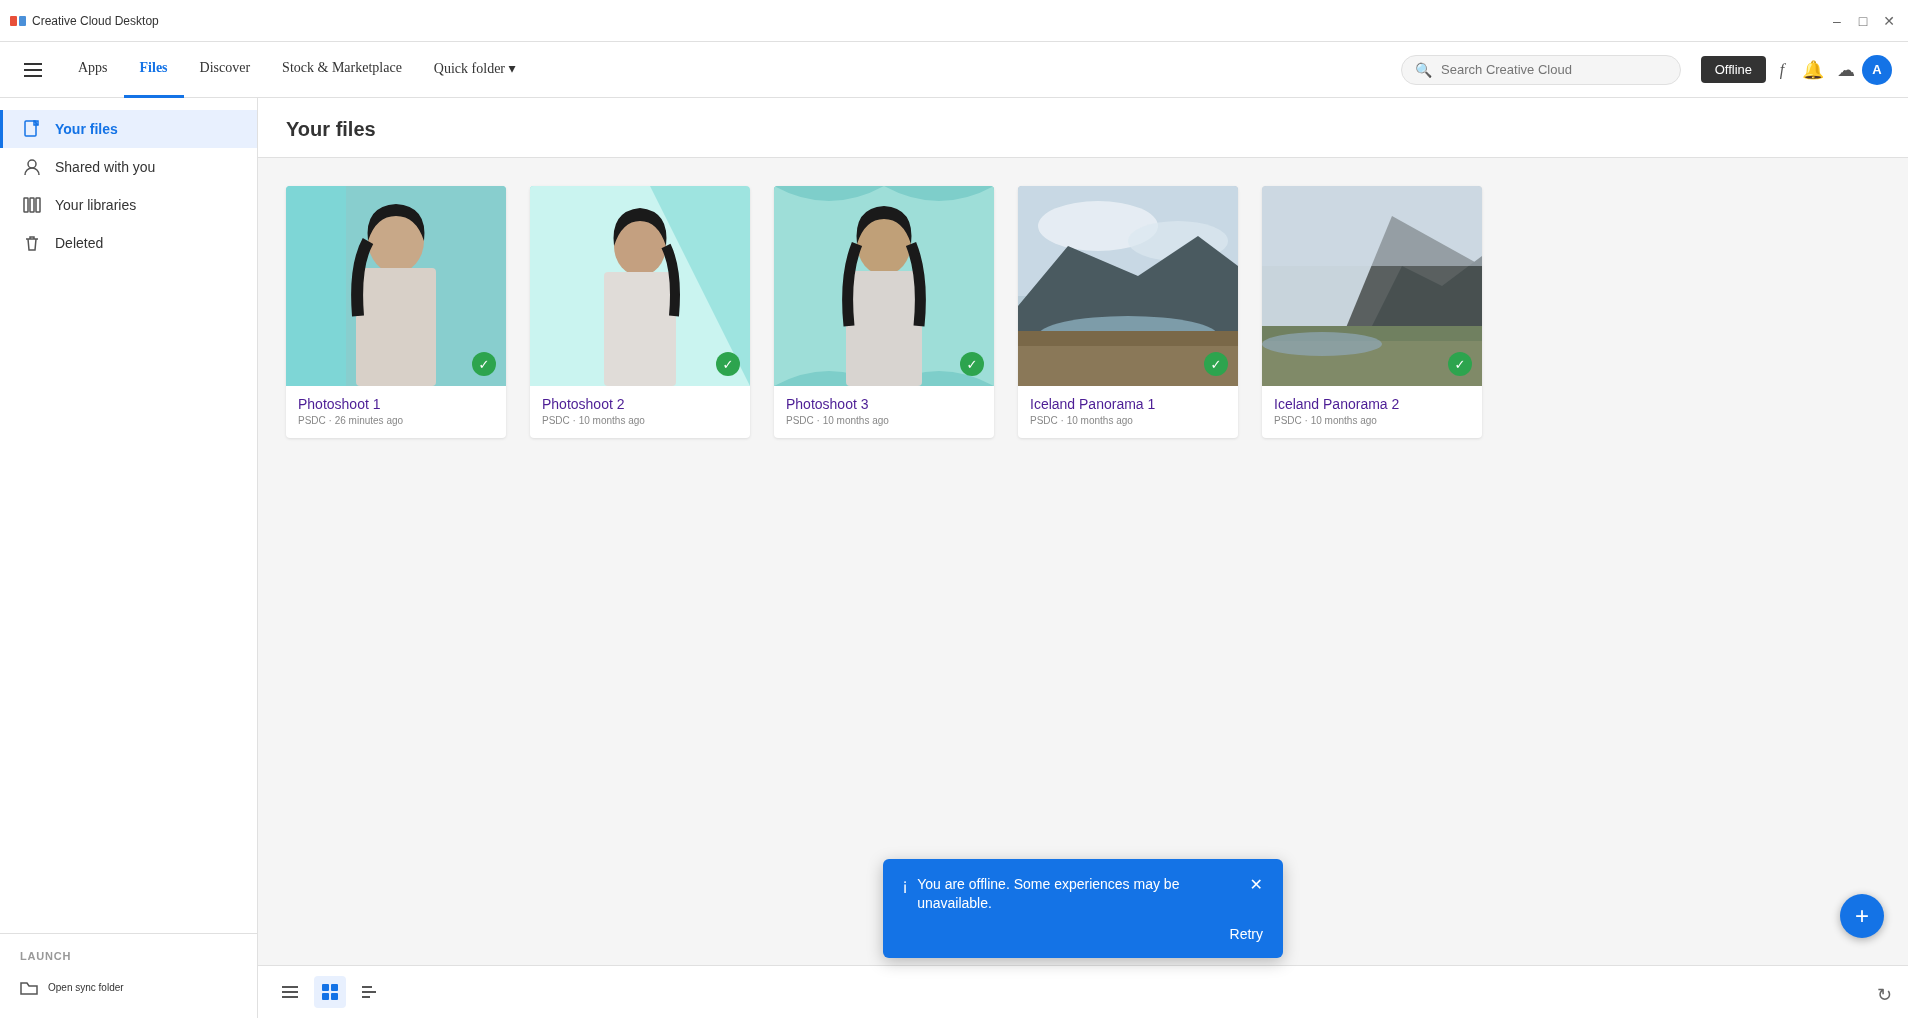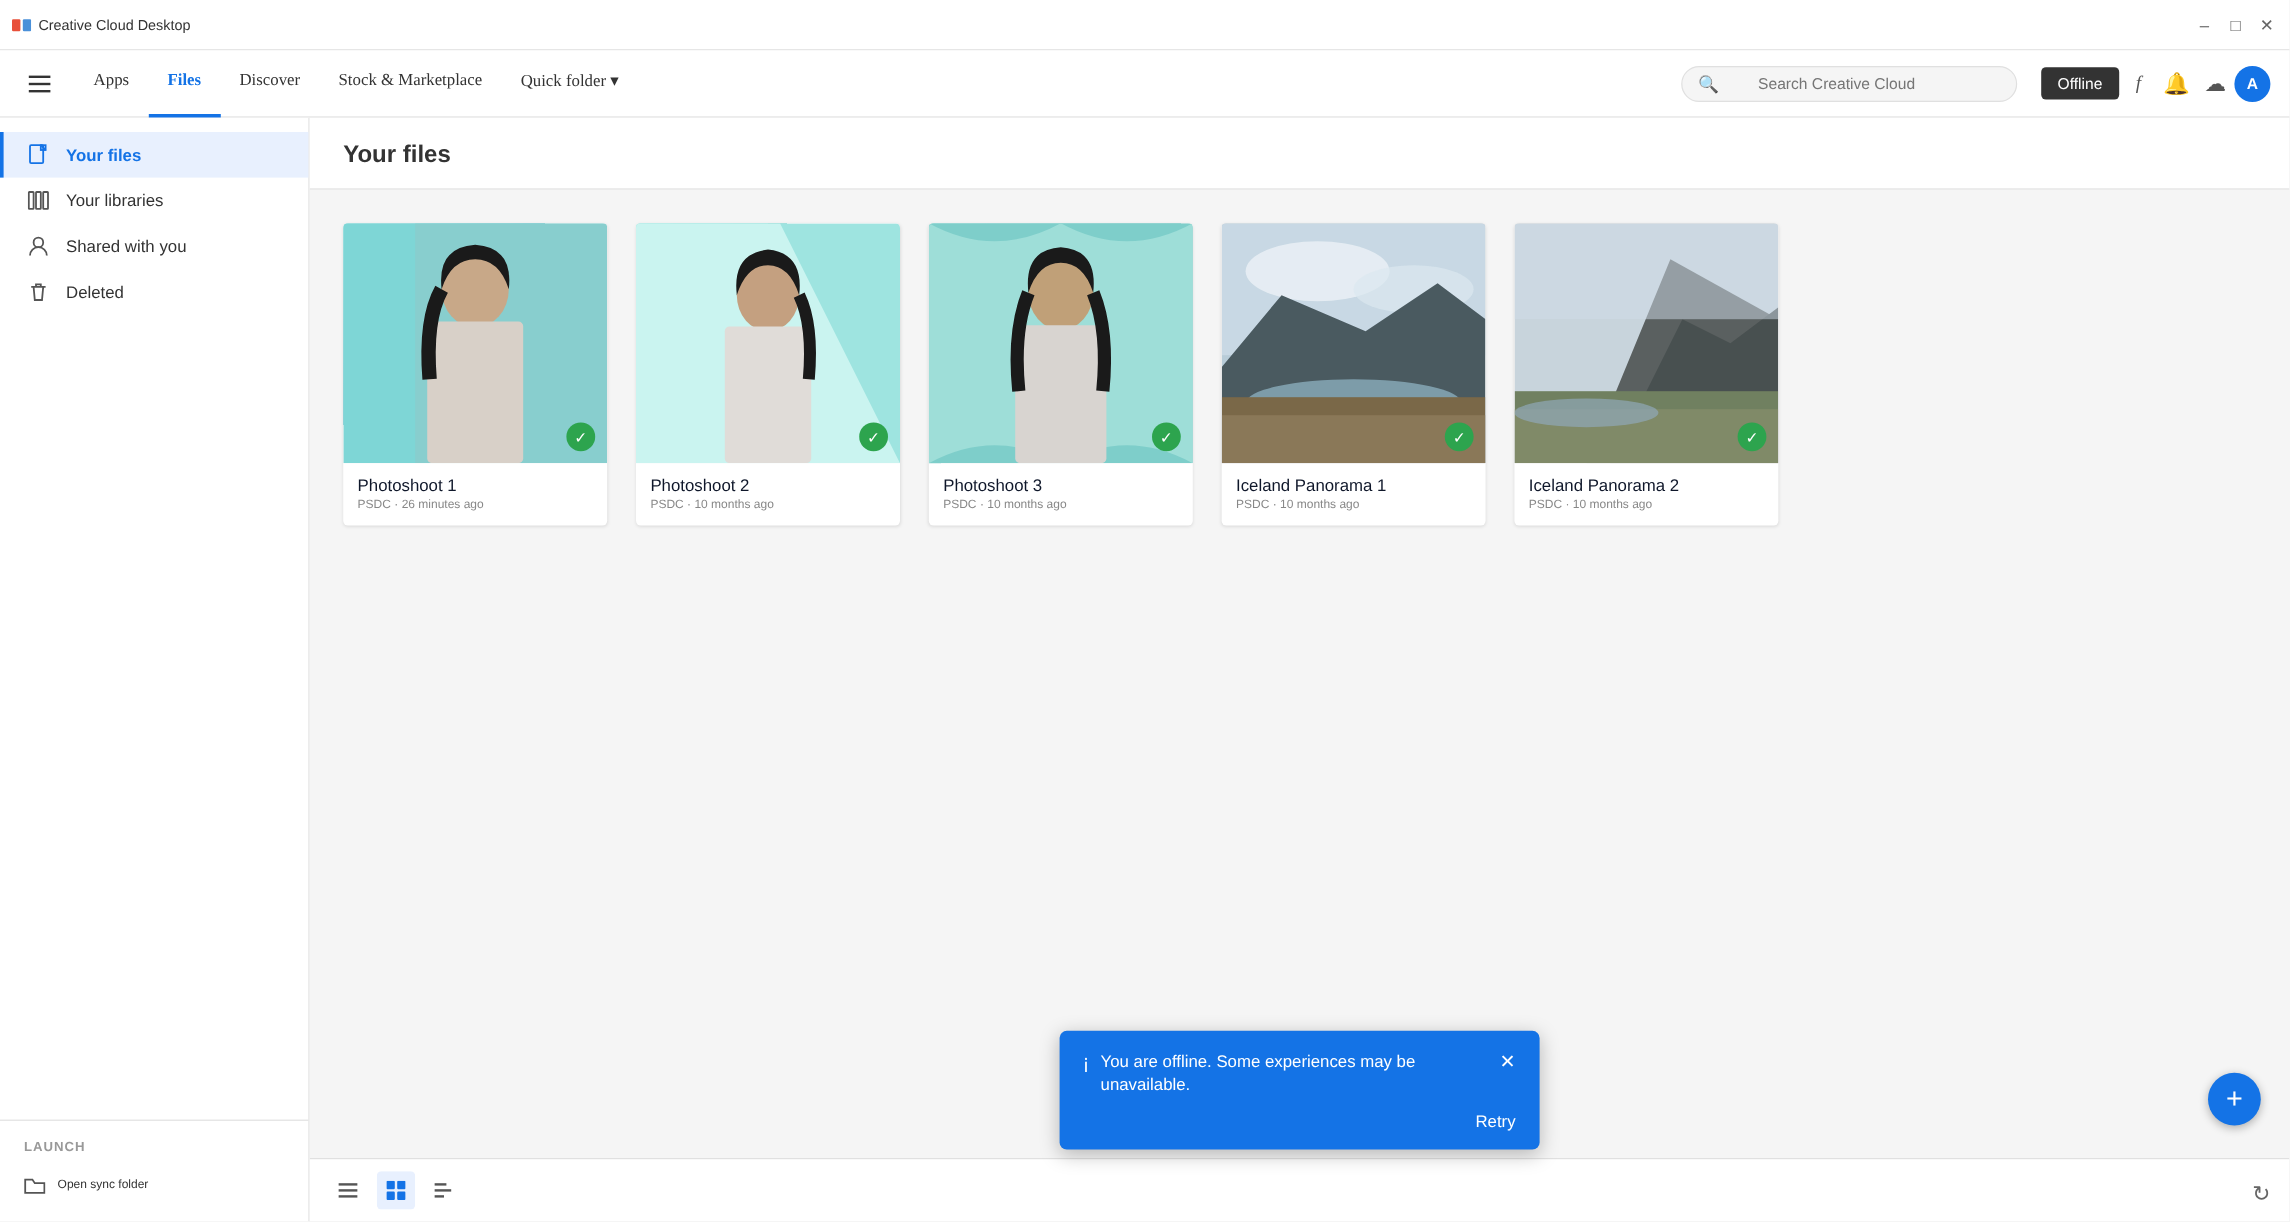--- a/index.html
+++ b/index.html
@@ -34,21 +34,21 @@
       font-size: 14px; color: #333; border-bottom: 3px solid transparent; text-decoration: none;
       background: none; border-top: none; border-left: none; border-right: none;
       font-family: Liberation Serif, serif;
     }
     .nav-tab.active { border-bottom-color: #1473e6; color: #1473e6; font-weight: 600; }
     .nav-search {
       margin-left: auto; display: flex; align-items: center; background: #f5f5f5;
       border: 1px solid #e0e0e0; border-radius: 20px; padding: 6px 14px; width: 280px;
     }
     .nav-search input {
-      border: none; background: none; outline: none; font-size: 13px; color: #333; width: 100%; margin-left: 24px;
+      border: none; background: none; outline: none; font-size: 13px; color: #333; width: 100%;
     }
     .nav-search-icon { color: #666; margin-right: 8px; font-size: 14px; }
     .nav-right { display: flex; align-items: center; margin-left: 20px; }
     .offline-btn {
       background: #333; color: #fff; border: none; border-radius: 4px; padding: 6px 14px;
       font-size: 13px; cursor: pointer; font-family: inherit;
     }
     .nav-icon-btn {
       background: none; border: none; cursor: pointer; color: #555; font-size: 18px;
       display: flex; align-items: center; justify-content: center; width: 32px; height: 32px;
@@ -95,21 +95,21 @@
     }
     .file-thumb {
       width: 220px; height: 200px; background: #ddd; position: relative; overflow: hidden;
     }
     .file-check {
       position: absolute; bottom: 10px; right: 10px; width: 24px; height: 24px;
       background: #2da44e; border-radius: 50%; display: flex; align-items: center;
       justify-content: center; color: #fff; font-size: 13px;
     }
     .file-info { padding: 10px 12px 12px; }
-    .file-name { font-size: 14px; font-weight: 500; color: #0f172a; margin-bottom: 3px; }
+    .file-name { font-size: 14px; font-weight: 500; color: #4c1d95; margin-bottom: 3px; }
     .file-meta { font-size: 10px; color: #888; }
 
     
     .thumb-photoshoot1 { background: linear-gradient(135deg, #7ed6d6 0%, #5bb8c4 40%, #f0f0f0 40%); }
     .thumb-photoshoot2 { background: linear-gradient(135deg, #9ee4e0 0%, #6dcbc6 30%, #f5f5f5 30%); }
     .thumb-photoshoot3 { background: linear-gradient(135deg, #88d4d0 0%, #6bbfba 50%, #e8e8e8 50%); }
 
     
     .content-toolbar {
       display: flex; align-items: center; padding: 10px 16px; background: #fff;
@@ -211,35 +211,35 @@
             <rect x="2" y="1" width="11" height="15" rx="1" fill="none" stroke="#1473e6" stroke-width="1.5"></rect>
             <path d="M11 1l4 4" stroke="#1473e6" stroke-width="1.5"></path>
             <rect x="11" y="1" width="4" height="4" fill="none" stroke="#1473e6" stroke-width="1.5"></rect>
           </svg>
         </span>
         <span>Your files</span>
       </div>
       <div class="sidebar-item">
         <span class="sidebar-item-icon">
           <svg width="18" height="18" viewBox="0 0 18 18" fill="none">
+            <circle cx="9" cy="6" r="4" fill="none" stroke="#555" stroke-width="1.5"></circle>
+            <path d="M2 17c0-3.866 3.134-7 7-7s7 3.134 7 7" fill="none" stroke="#555" stroke-width="1.5"></path>
+          </svg>
+        </span>
+        <span>Shared with you</span>
+      </div>
+      <div class="sidebar-item">
+        <span class="sidebar-item-icon">
+          <svg width="18" height="18" viewBox="0 0 18 18" fill="none">
             <rect x="1" y="2" width="4" height="14" rx="0.5" fill="none" stroke="#555" stroke-width="1.5"></rect>
             <rect x="7" y="2" width="4" height="14" rx="0.5" fill="none" stroke="#555" stroke-width="1.5"></rect>
             <rect x="13" y="2" width="4" height="14" rx="0.5" fill="none" stroke="#555" stroke-width="1.5"></rect>
           </svg>
         </span>
         <span>Your libraries</span>
-      </div>
-      <div class="sidebar-item">
-        <span class="sidebar-item-icon">
-          <svg width="18" height="18" viewBox="0 0 18 18" fill="none">
-            <circle cx="9" cy="6" r="4" fill="none" stroke="#555" stroke-width="1.5"></circle>
-            <path d="M2 17c0-3.866 3.134-7 7-7s7 3.134 7 7" fill="none" stroke="#555" stroke-width="1.5"></path>
-          </svg>
-        </span>
-        <span>Shared with you</span>
       </div>
       <div class="sidebar-item">
         <span class="sidebar-item-icon">
           <svg width="18" height="18" viewBox="0 0 18 18" fill="none">
             <path d="M3 5h12M7 5V3h4v2M5 5l1 11h6l1-11" fill="none" stroke="#555" stroke-width="1.5"></path>
           </svg>
         </span>
         <span>Deleted</span>
       </div>
     </div>

